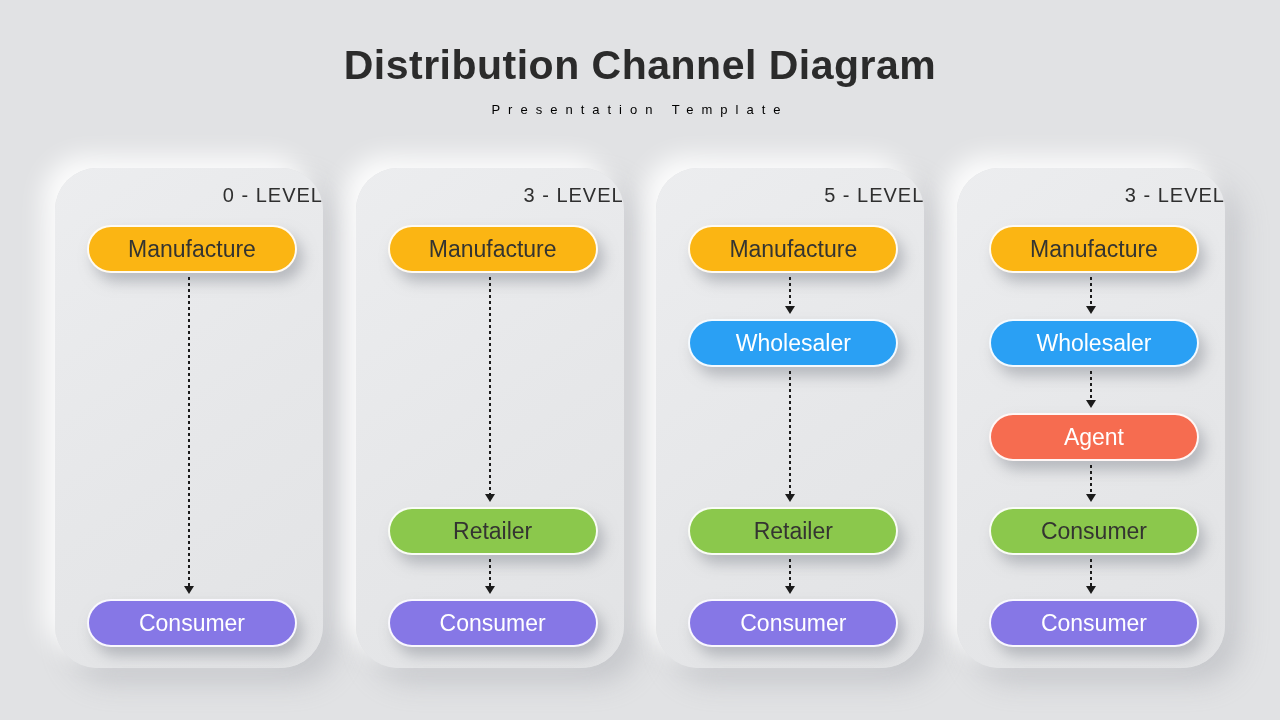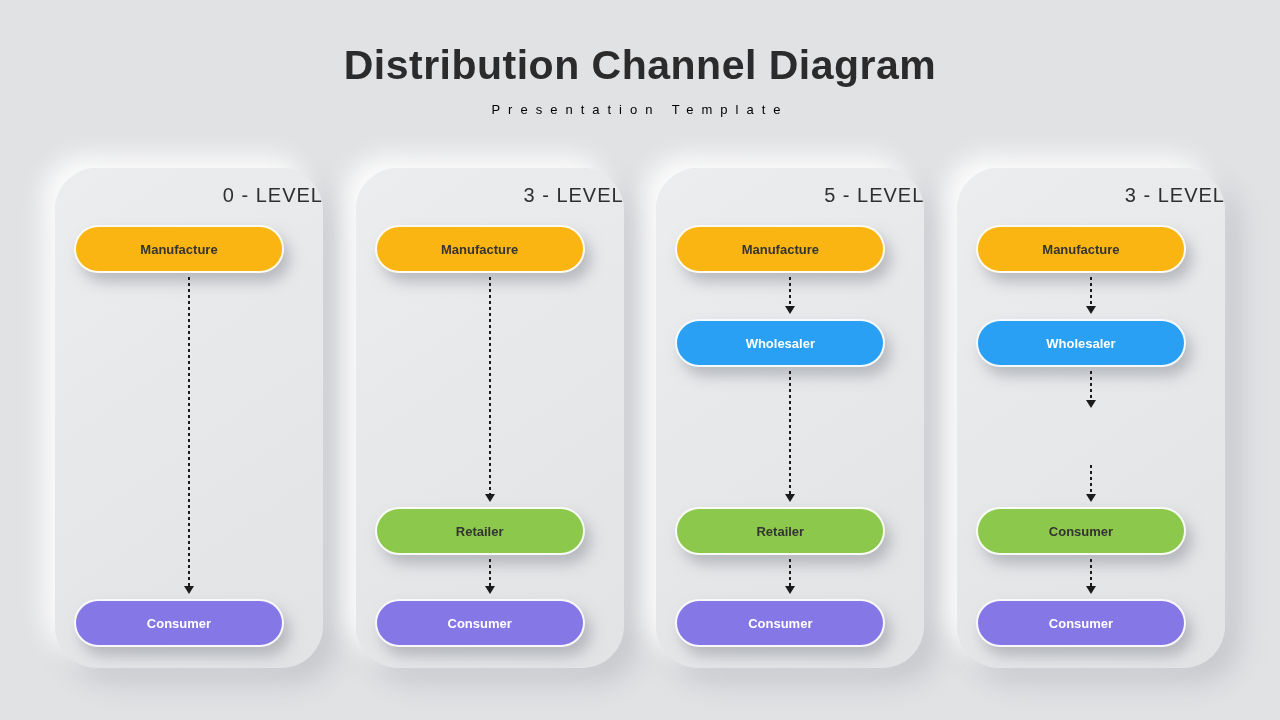--- a/index.html
+++ b/index.html
@@ -50,30 +50,30 @@
     top: 16px; left: 0; width: 100%;
     text-align: right;
     font-size: 20px;
     font-weight: 400;
     letter-spacing: 1px;
     color: #2f2f2f;
   }
 
   .pill {
     position: absolute;
-    left: 19px;
+    left: 32px;
     width: 210px; height: 48px;
     box-sizing: border-box;
     border-radius: 26px;
     border: 2px solid rgba(255,255,255,0.95);
     display: flex;
     align-items: center;
     justify-content: center;
-    font-size: 13px;
-    font-weight: 700;
+    font-size: 23px;
+    font-weight: 400;
     box-shadow: 6px 9px 14px rgba(143,148,155,0.55);
   }
   .pill-dark  { color: #343431; }
   .pill-light { color: #ffffff; }
 
   .flow-arrow {
     position: absolute;
     left: 50%;
     width: 12px;
     margin-left: -6px;
@@ -155,20 +155,21 @@
         <div class="pill pill-dark" style="top: 57px; background: rgb(251, 181, 19);">Manufacture</div>
         <div class="flow-arrow" style="top: 109px; height: 37px;">
           <div class="arrow-line"></div>
           <div class="arrow-head"></div>
         </div>
         <div class="pill pill-light" style="top: 151px; background: rgb(42, 160, 244);">Wholesaler</div>
         <div class="flow-arrow" style="top: 203px; height: 37px;">
           <div class="arrow-line"></div>
           <div class="arrow-head"></div>
         </div>
+        <div class="pill pill-light" style="top: 245px; background: rgb(246, 108, 80);">Agent</div>
         <div class="flow-arrow" style="top: 297px; height: 37px;">
           <div class="arrow-line"></div>
           <div class="arrow-head"></div>
         </div>
         <div class="pill pill-dark" style="top: 339px; background: rgb(139, 200, 76);">Consumer</div>
         <div class="flow-arrow" style="top: 391px; height: 35px;">
           <div class="arrow-line"></div>
           <div class="arrow-head"></div>
         </div>
         <div class="pill pill-light" style="top: 431px; background: rgb(134, 119, 230);">Consumer</div>

